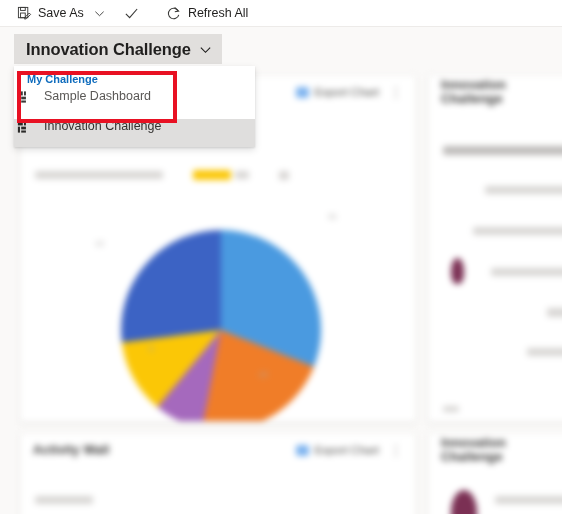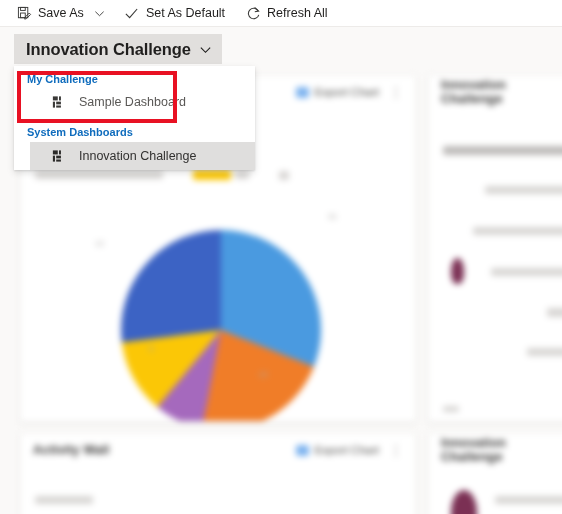--- a/index.html
+++ b/index.html
@@ -184,26 +184,25 @@
   }
   .group-header {
     color: #0f6cbd;
     font-size: 11px;
     font-weight: 700;
     padding: 6px 0 3px 13px;
     line-height: 14px;
   }
   .menu-item {
     display: flex;
-    align-items: center;
+    align-items: flex-start;
     height: 25px;
-    padding-left: 21px;
+    padding-left: 2px;
     cursor: pointer;
     box-sizing: border-box;
-    margin-left: 16px;
   }
   .menu-item .mi-icon {
     width: 16px;
     height: 16px;
     flex: none;
     display: flex;
     align-items: center;
     justify-content: center;
   }
   .menu-item .mi-label {
@@ -317,21 +316,20 @@
       <path d="M1.5 4 L6 8.4 L10.5 4" fill="none" stroke="#3a3a38" stroke-width="1"></path>
     </svg>
   </div>
 
   <div class="cmd" style="margin-left:8px;">
     <span class="glyph">
       <svg width="15" height="15" viewBox="0 0 16 16">
         <path d="M2 8.4 L6 12.4 L14 3.2" fill="none" stroke="#3a3a38" stroke-width="1.2"></path>
       </svg>
     </span>
-    <span class="label">Set As Default</span>
   </div>
 
   <div class="cmd" style="margin-left:8px;align-items:center;">
     <span class="glyph">
       <svg width="15" height="15" viewBox="0 0 16 16">
         <path d="M13 5.2 A5.6 5.6 0 1 0 13.6 9.4" fill="none" stroke="#3a3a38" stroke-width="1.15"></path>
         <path d="M9.2 1.6 L13.4 5.4 L9.4 6.1" fill="none" stroke="#3a3a38" stroke-width="1.15"></path>
       </svg>
     </span>
     <span class="label">Refresh All</span>
@@ -358,21 +356,20 @@
         <rect x="8" y="1.6" width="2.2" height="4.6" fill="#3b3a38"></rect>
         <rect x="1" y="7.6" width="2.4" height="6.8" fill="#3b3a38"></rect>
         <rect x="4.8" y="7.6" width="5.4" height="3.1" fill="#3b3a38"></rect>
         <rect x="4.8" y="12" width="5.4" height="2.4" fill="#3b3a38"></rect>
       </svg>
     </span>
     <span class="mi-label">Sample Dashboard</span>
   </div>
   <div class="flyout-spacer"></div>
 
-  <div class="group-header">System Dashboards</div>
   <div class="menu-item is-selected" style="height:28px;">
     <span class="mi-icon">
       <svg width="14" height="14" viewBox="0 0 16 16">
         <rect x="1" y="1.6" width="5.6" height="4.6" fill="#2b2a28"></rect>
         <rect x="8" y="1.6" width="2.2" height="4.6" fill="#2b2a28"></rect>
         <rect x="1" y="7.6" width="2.4" height="6.8" fill="#2b2a28"></rect>
         <rect x="4.8" y="7.6" width="5.4" height="3.1" fill="#2b2a28"></rect>
         <rect x="4.8" y="12" width="5.4" height="2.4" fill="#2b2a28"></rect>
       </svg>
     </span>

